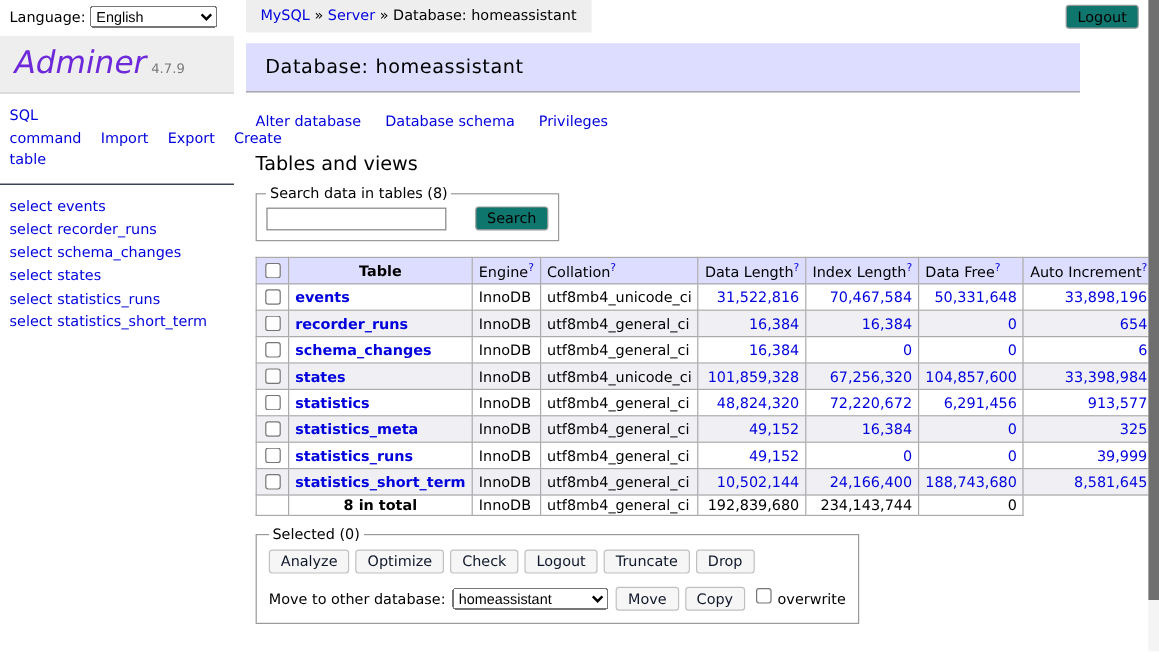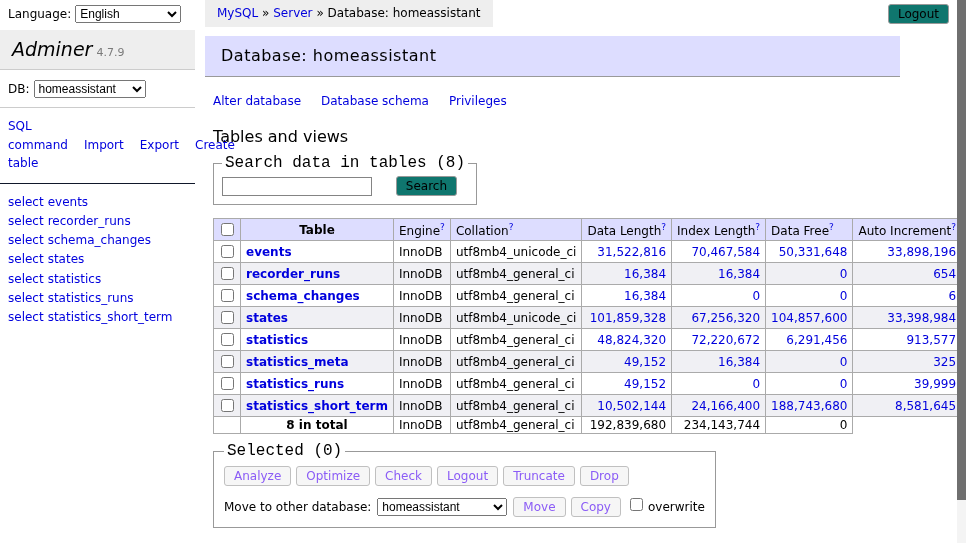--- a/index.html
+++ b/index.html
@@ -12,59 +12,59 @@
   a { color:#0000dd; text-decoration:none; cursor:pointer; }
 
   
   #sidebar { position:absolute; left:0; top:0; width:195px; }
   .lang-row { padding:5px 8px 6px; white-space:nowrap; }
   .lang-row select { width:106px; font-size:12px; margin-left:4px; }
   #logo {
     background:#eeeeee; border-bottom:1px solid #ccc;
     padding:8px 12px 9px; margin-top:1px;
   }
-  #logo .brand { font-style:italic; font-size:19px; color:#000000; }
+  #logo .brand { font-style:italic; font-size:26px; color:#6d28d9; }
   #logo .version { font-size:11px; color:#7a7a7a; margin-left:4px; }
   .db-row { padding:10px 8px 9px; border-bottom:1px solid #ccc; white-space:nowrap; }
   .db-row select { width:112px; font-size:12px; margin-left:4px; }
   .actions { padding:9px 8px 10px; border-bottom:1px solid #0f172a; line-height:1.55; }
   .actions a { margin-right:16px; }
   .tables-list { padding:9px 8px; line-height:1.6; }
   .tables-list .tbl-line { display:block; white-space:nowrap; }
   .tables-list a { margin-right:4px; }
 
   
   #breadcrumb {
     position:absolute; left:205px; top:0;
     background:#eeeeee; padding:6px 12px 7px; white-space:nowrap;
   }
   #logout-btn { position:absolute; right:17px; top:4px; }
   button {
     font-family:"DejaVu Sans","Liberation Sans",sans-serif; font-size:12px;
     padding:2px 9px; background:#0f766e; border:1px solid #999;
     border-radius:3px; color:#000; cursor:pointer;
   }
-  button:disabled { color:#8b5cf6; border-color:#c0c0c0; background:#f6f6f6; }
+  button:disabled { color:#0f172a; border-color:#c0c0c0; background:#f6f6f6; }
 
   #main { position:absolute; left:205px; top:25px; width:695px; }
   h2.page-title {
     background:#ddddff; border-bottom:1px solid #999;
     margin:11px 0 0; padding:10px 16px 11px;
     font-size:16px; font-weight:normal; letter-spacing:.5px;
   }
   .content { padding-left:8px; }
   .toolbar { margin-top:17px; }
   .toolbar a { margin-right:20px; }
   h3 { font-size:16px; font-weight:normal; margin:19px 0 0; }
 
   fieldset {
     display:inline-block; border:1px solid #999; border-radius:0;
     margin:8px 0 0; padding:4px 8px 8px;
   }
-  legend { font-size:16px; padding:0 3px;font-family:Liberation Mono, monospace; }
+  legend { font-size:12px; padding:0 3px; }
   #search-input { width:150px; height:19px; border:1px solid #848484; font-size:12px; padding:1px 3px; }
   #search-fieldset button { margin-left:20px; }
 
   
   table { border-collapse:collapse; margin-top:13px; font-size:12px; }
   td, th { border:1px solid #aaa; padding:1px 5px; height:15px; white-space:nowrap; }
   thead td, thead th { background:#ddddff; }
   th.col-table { font-weight:bold; text-align:center; width:118px; }
   th { font-weight:normal; text-align:left; }
   th sup a { font-size:9px; }
@@ -94,30 +94,26 @@
 </head>
 <body>
 
 <div id="sidebar">
   <div class="lang-row">
     <span>Language:</span><select><option>English</option></select>
   </div>
   <div id="logo">
     <span class="brand">Adminer</span><span class="version">4.7.9</span>
   </div>
-  <div class="db-row">
-    <span>DB:</span><select><option>homeassistant</option></select>
-  </div>
   <div class="actions" id="sidebar-actions"><a>SQL command</a><a>Import</a><a>Export</a><a>Create table</a></div>
   <div class="tables-list" id="sidebar-tables">
       <span class="tbl-line"><a>select</a><a>events</a></span>
       <span class="tbl-line"><a>select</a><a>recorder_runs</a></span>
       <span class="tbl-line"><a>select</a><a>schema_changes</a></span>
       <span class="tbl-line"><a>select</a><a>states</a></span>
-      <span class="tbl-line"><a>select</a><a>statistics</a></span>
       <span class="tbl-line"><a>select</a><a>statistics_runs</a></span>
       <span class="tbl-line"><a>select</a><a>statistics_short_term</a></span>
     </div>
 </div>
 
 <div id="breadcrumb">
   <a>MySQL</a>
   <span>»</span>
   <a>Server</a>
   <span>»</span>

